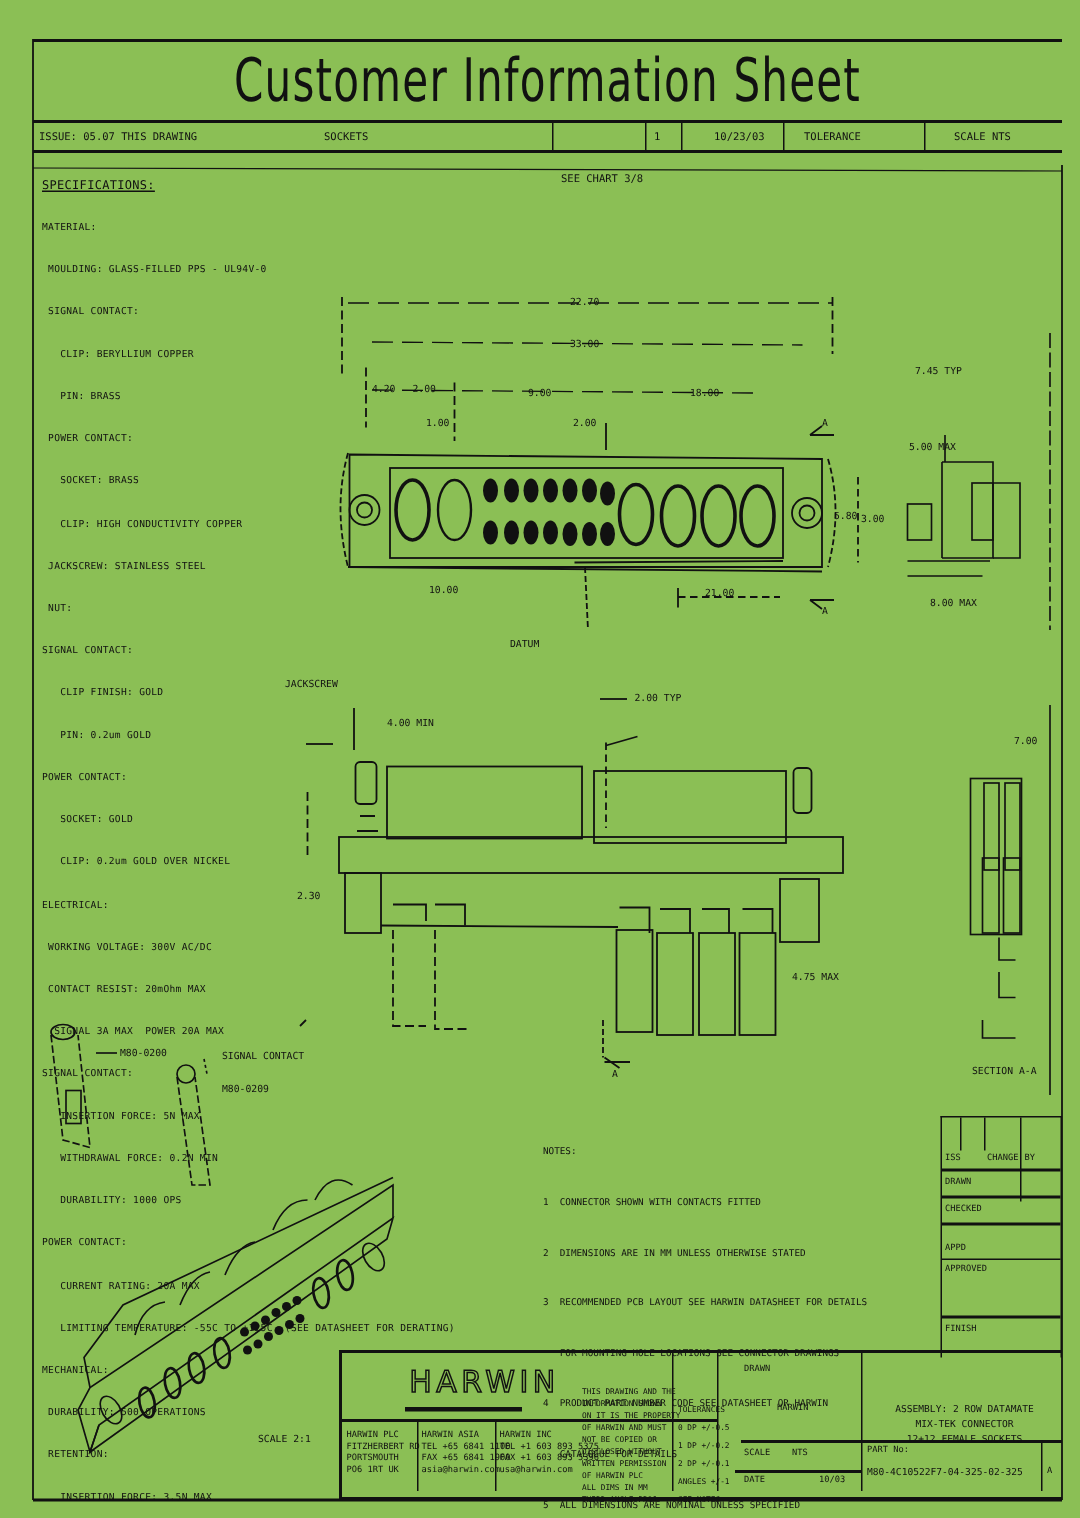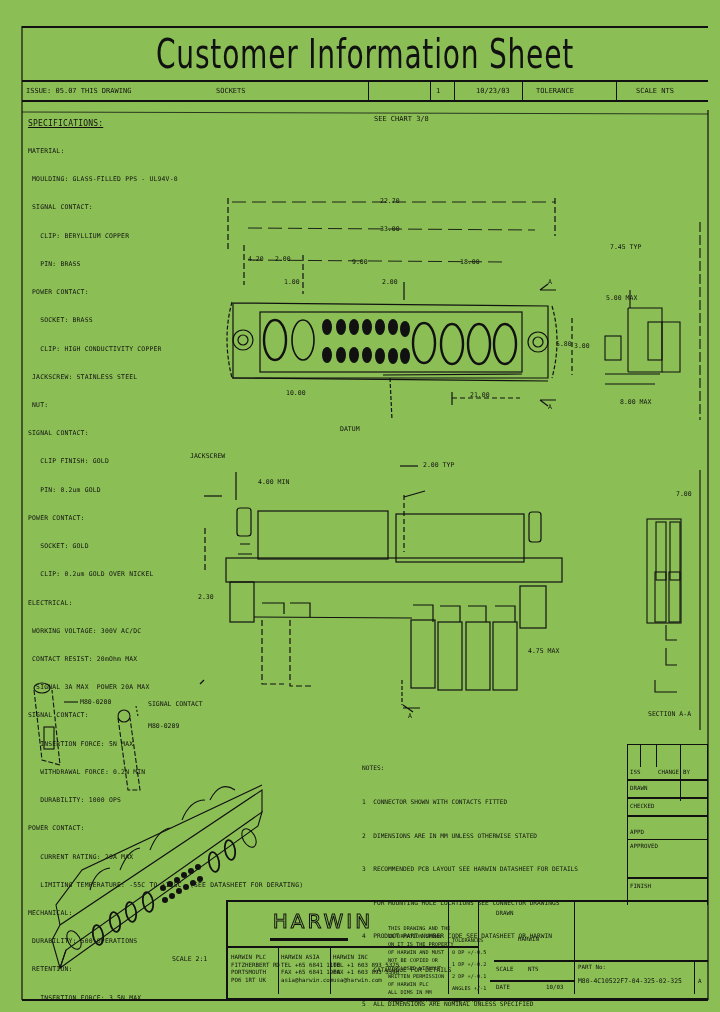--- a/index.html
+++ b/index.html
@@ -327,17 +327,20 @@
   </div>
   <div class="tbc" style="left:268px;top:8px;">DRAWN</div>
   <div class="tbc" style="left:290px;top:34px;">HARWIN</div>
   <div class="vl" style="left:346px;top:0;height:92px;"></div>
   <div class="hl" style="left:266px;top:58px;width:214px;height:2px;"></div>
   <div class="hl" style="left:262px;top:78px;width:84px;height:2px;"></div>
   <div class="tbc" style="left:268px;top:64px;">SCALE</div>
   <div class="tbc" style="left:300px;top:64px;">NTS</div>
   <div class="tbc" style="left:268px;top:82px;">DATE</div>
   <div class="tbc" style="left:318px;top:82px;">10/03</div>
+  <div class="tbc" style="left:360px;top:12px;font-size:6.4px;line-height:10px;text-align:center;width:110px;">
+    <div>ASSEMBLY: 2 ROW DATAMATE</div><div>MIX-TEK CONNECTOR</div><div>12+12 FEMALE SOCKETS</div>
+  </div>
   <div class="tbc" style="left:350px;top:62px;">PART No:</div>
   <div class="tbc" style="left:350px;top:76px;font-size:6.4px;">M80-4C10522F7-04-325-02-325</div>
   <div class="vl" style="left:466px;top:58px;height:34px;"></div>
   <div class="tbc" style="left:470px;top:76px;">A</div>
 </div>
 
 </body></html>

